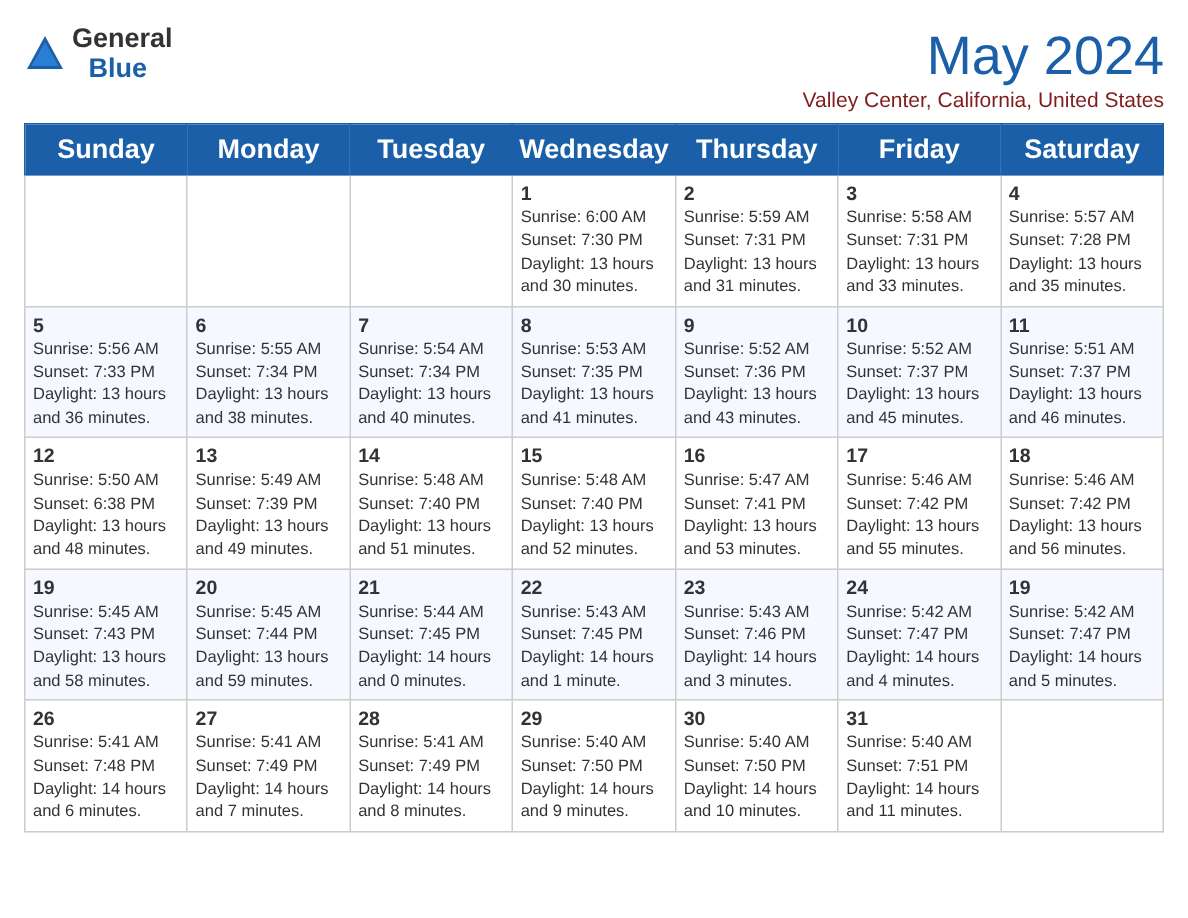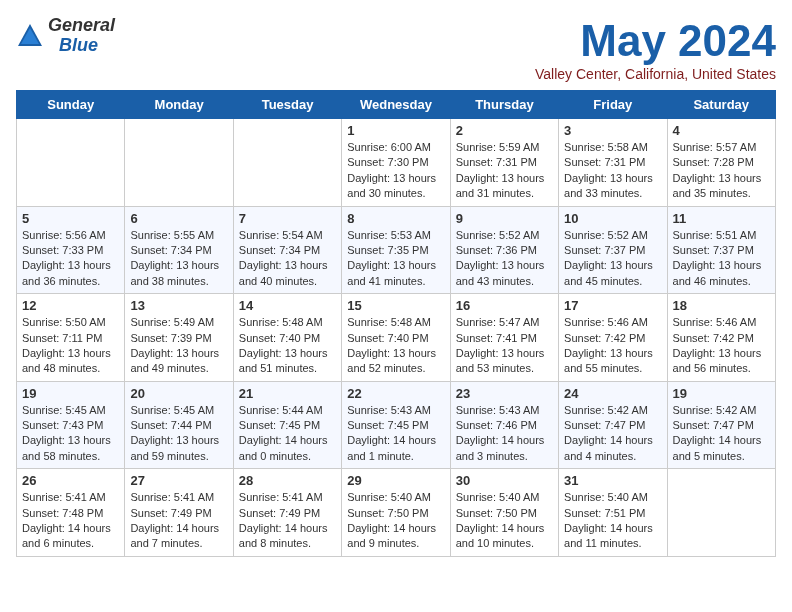--- a/index.html
+++ b/index.html
@@ -18,49 +18,48 @@
     }
     .logo {
       display: flex;
       align-items: center;
       gap: 4px;
     }
     .logo-text {
       font-size: 18px;
       font-weight: bold;
       line-height: 1.1;
-      font-style: italic;
     }
     .logo-text .general { color: #333; }
     .logo-text .blue { color: #1a5fa8; margin-left: 11px; }
     .logo-icon {
       width: 28px;
       height: 28px;
     }
     .title-block {
       text-align: right;
     }
     .month-title {
-      font-size: 44px;
-      font-weight: bold;
+      font-size: 36px;
+      font-weight: normal;
       color: #1a5fa8;
     }
     .location {
       font-size: 14px;
       color: #7f1d1d;
     }
     .calendar {
       width: 100%;
       border-collapse: collapse;
       border: 1px solid #ccc;
     }
     .calendar th {
       background-color: #1a5fa8;
       color: #fff;
-      font-size: 13px;
+      font-size: 18px;
       padding: 6px 4px;
       border: 1px solid #1a5fa8;
     }
     .calendar td {
       border: 1px solid #ccc;
       vertical-align: top;
       padding: 4px 5px;
       width: calc(100% / 7);
       height: 80px;
       font-size: 11px;
@@ -161,21 +160,21 @@
           <div class="day-info"><span>Sunrise: 5:52 AM</span><br><span>Sunset: 7:37 PM</span><br><span>Daylight: 13 hours</span><br><span>and 45 minutes.</span></div>
         </td>
         <td>
           <span class="day-num">11</span>
           <div class="day-info"><span>Sunrise: 5:51 AM</span><br><span>Sunset: 7:37 PM</span><br><span>Daylight: 13 hours</span><br><span>and 46 minutes.</span></div>
         </td>
       </tr>
       <tr>
         <td>
           <span class="day-num">12</span>
-          <div class="day-info"><span>Sunrise: 5:50 AM</span><br><span>Sunset: 7:11 PM</span><br><span>Daylight: 13 hours</span><br><span>and 48 minutes.</span></div>
+          <div class="day-info"><span>Sunrise: 5:50 AM</span><br><span>Sunset: 6:38 PM</span><br><span>Daylight: 13 hours</span><br><span>and 48 minutes.</span></div>
         </td>
         <td>
           <span class="day-num">13</span>
           <div class="day-info"><span>Sunrise: 5:49 AM</span><br><span>Sunset: 7:39 PM</span><br><span>Daylight: 13 hours</span><br><span>and 49 minutes.</span></div>
         </td>
         <td>
           <span class="day-num">14</span>
           <div class="day-info"><span>Sunrise: 5:48 AM</span><br><span>Sunset: 7:40 PM</span><br><span>Daylight: 13 hours</span><br><span>and 51 minutes.</span></div>
         </td>
         <td>

